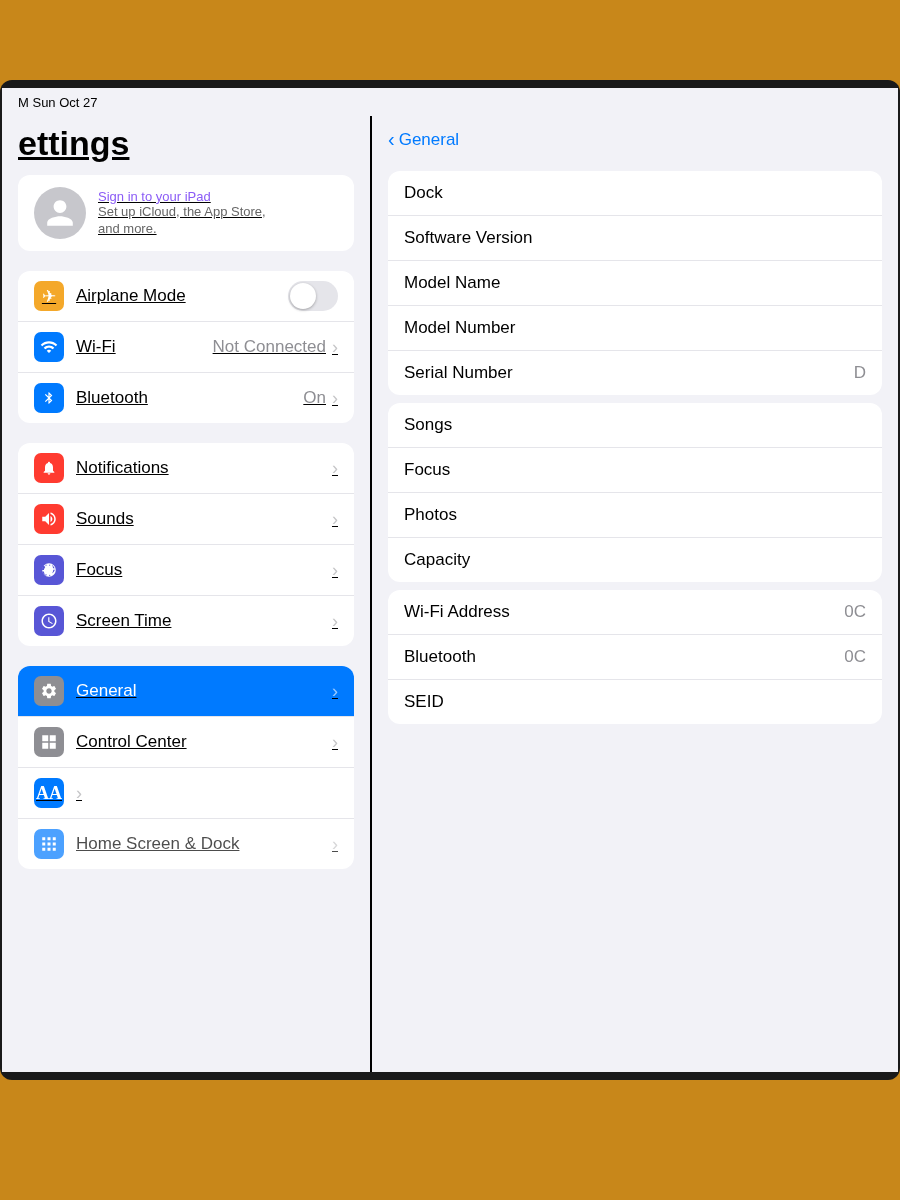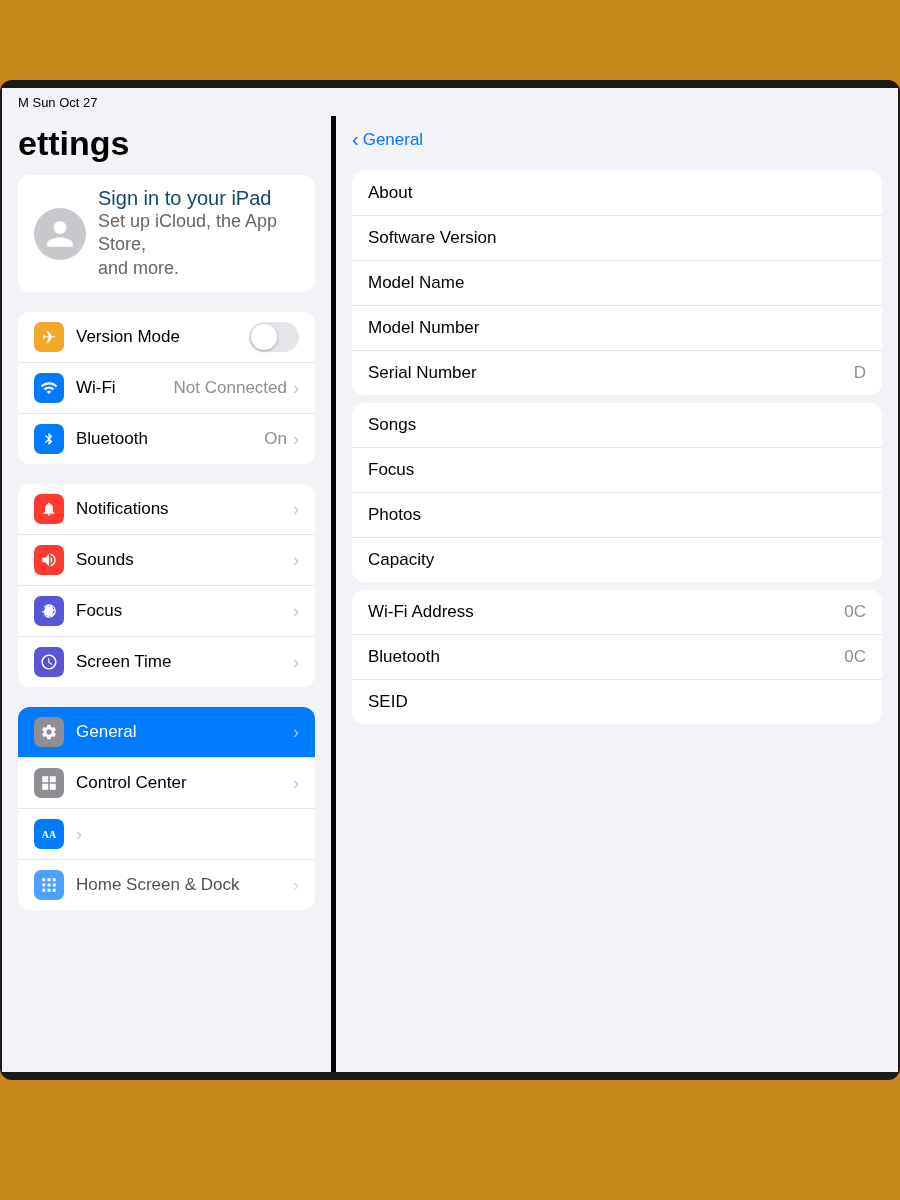--- a/index.html
+++ b/index.html
@@ -51,25 +51,26 @@
 
     
     .content-area {
       display: flex;
       flex: 1;
       overflow: hidden;
     }
 
     
     .sidebar {
-      width: 334px;
+      width: 370px;
       flex-shrink: 0;
       background: #f2f2f7;
       overflow-y: auto;
-      border-right: 5px solid #000000;
+      border-right: 2px solid #000000;
+      text-decoration: underline;
     }
 
     .sidebar-title {
       font-size: 34px;
       font-weight: 700;
       padding: 8px 16px 12px 16px;
       color: #000;
     }
 
     
@@ -99,27 +100,27 @@
       height: 32px;
       fill: #fff;
     }
 
     .signin-text {
       display: flex;
       flex-direction: column;
     }
 
     .signin-title {
-      font-size: 20px;
-      color: #0c4a6e;
+      font-size: 13px;
+      color: #8b5cf6;
       font-weight: 400;
     }
 
     .signin-subtitle {
-      font-size: 18px;
+      font-size: 13px;
       color: #666;
       line-height: 1.3;
     }
 
     
     .settings-group {
       background: #fff;
       margin: 0 16px 20px 16px;
       border-radius: 12px;
       overflow: hidden;
@@ -281,21 +282,21 @@
         <div class="signin-text">
           <span class="signin-title">Sign in to your iPad</span>
           <span class="signin-subtitle">Set up iCloud, the App Store,<br>and more.</span>
         </div>
       </div>
 
       <div class="settings-group">
 
         <div class="settings-row">
           <div class="row-icon" style="background:#f4a82a;">✈</div>
-          <span class="row-label">Version Mode</span>
+          <span class="row-label">Airplane Mode</span>
           <div class="toggle">
             <div class="toggle-knob"></div>
           </div>
         </div>
 
         <div class="settings-row">
           <div class="row-icon" style="background:#007aff;">
             <svg width="18" height="18" viewBox="0 0 24 24" fill="white">
               <path d="M1 9l2 2c5-5 13-5 18 0l2-2C16.93 2.93 7.08 2.93 1 9zm8 8l3 3 3-3c-1.65-1.66-4.34-1.66-6 0zm-4-4l2 2c2.76-2.76 7.24-2.76 10 0l2-2C15.14 9.14 8.87 9.14 5 13z"></path>
             </svg>
@@ -376,21 +377,21 @@
           <div class="row-icon" style="background:#8e8e93;">
             <svg width="18" height="18" viewBox="0 0 24 24" fill="white">
               <path d="M3 3h8v8H3zm0 10h8v8H3zM13 3h8v8h-8zm0 10h8v8h-8z"></path>
             </svg>
           </div>
           <span class="row-label">Control Center</span>
           <span style="color:#c6c6c8;font-size:18px;">›</span>
         </div>
 
         <div class="settings-row">
-          <div class="row-icon" style="background:#007aff; font-size:10px; font-weight:700; font-family:serif;">AA</div>
+          <div class="row-icon" style="background:#007aff; font-size:18px; font-weight:700; font-family:serif;">AA</div>
           <span style="color:#c6c6c8;font-size:18px;">›</span>
         </div>
 
         <div class="settings-row" style="opacity:0.7;">
           <div class="row-icon" style="background:#007aff;">
             <svg width="18" height="18" viewBox="0 0 24 24" fill="white">
               <path d="M3 3h4v4H3zm0 7h4v4H3zm0 7h4v4H3zm7-14h4v4h-4zm0 7h4v4h-4zm0 7h4v4h-4zm7-14h4v4h-4zm0 7h4v4h-4zm0 7h4v4h-4z"></path>
             </svg>
           </div>
           <span class="row-label">Home Screen &amp; Dock</span>
@@ -404,21 +405,21 @@
 
       <div class="about-header-wrap">
         <div class="back-btn">
           <span class="back-chevron">‹</span>
           <span>General</span>
         </div>
       </div>
 
       <div class="about-section">
         <div class="about-row">
-          <span class="about-label">About</span>
+          <span class="about-label">Dock</span>
           <span class="about-value"></span>
         </div>
         <div class="about-row">
           <span class="about-label">Software Version</span>
           <span class="about-value"></span>
         </div>
         <div class="about-row">
           <span class="about-label">Model Name</span>
           <span class="about-value"></span>
         </div>

